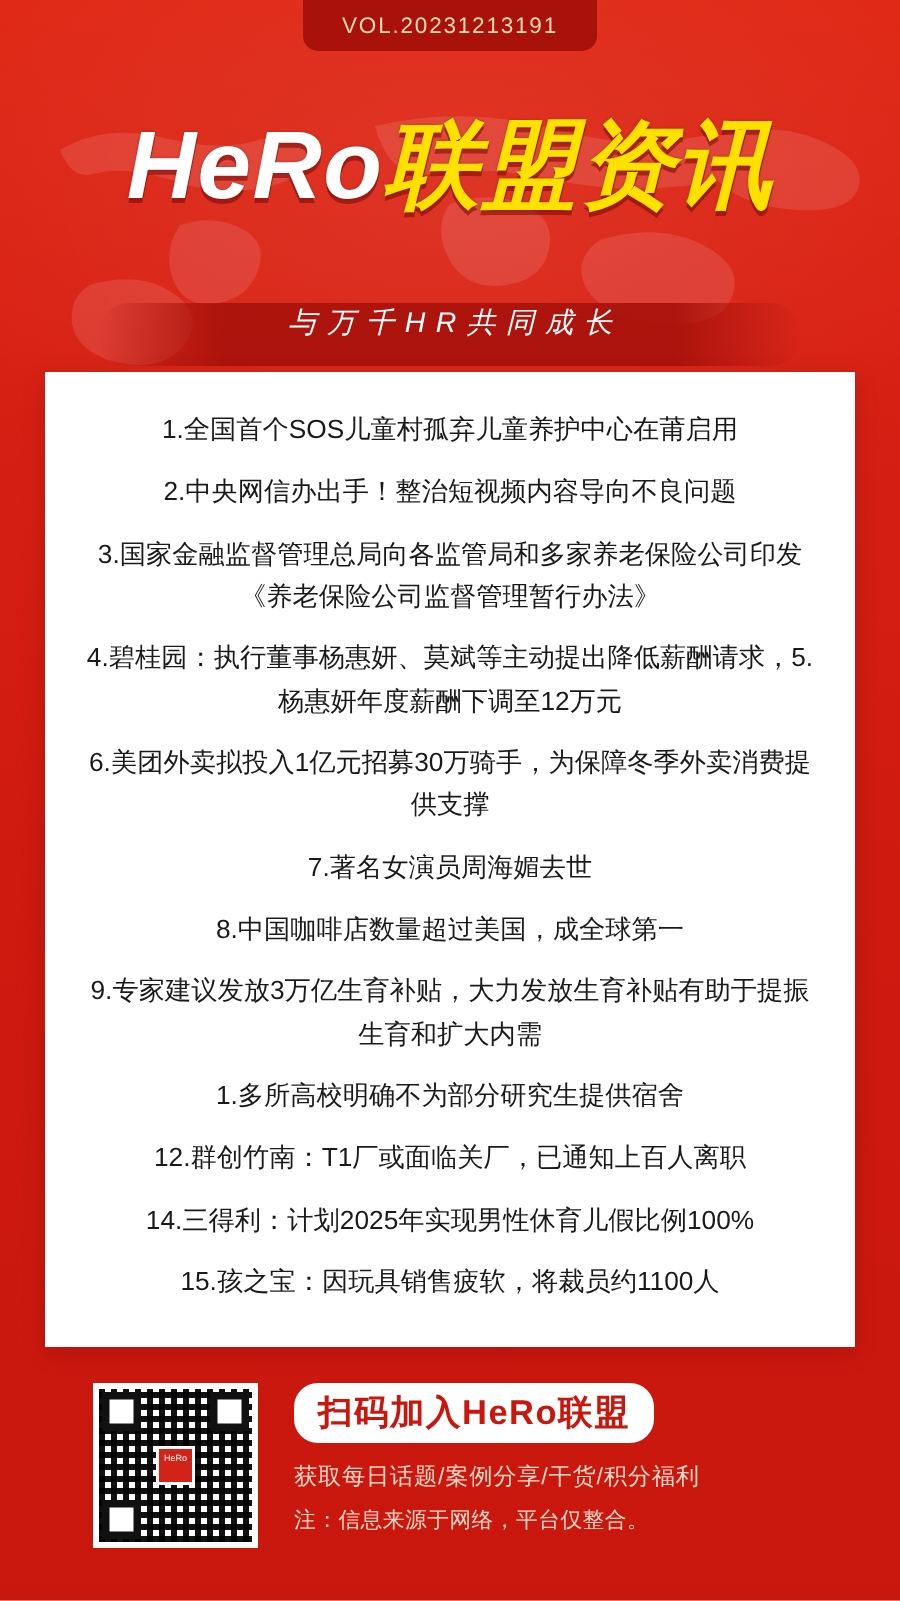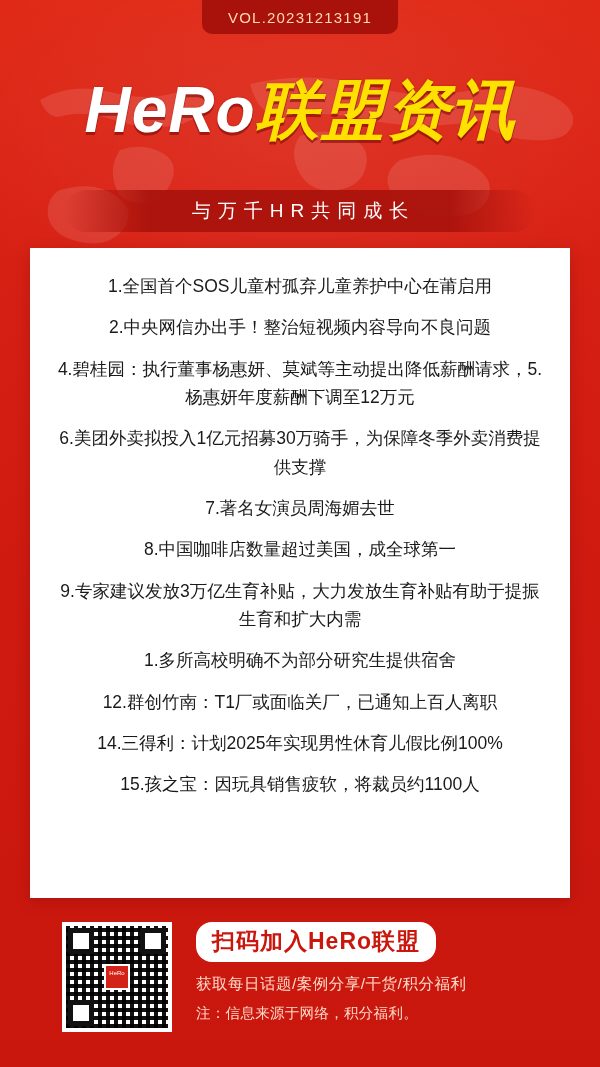--- a/index.html
+++ b/index.html
@@ -56,28 +56,29 @@
     letter-spacing: 1px;
     text-shadow: 0 3px 0 rgba(120,8,4,0.55), 0 0 2px rgba(0,0,0,0.25);
     font-family: "Liberation Sans", sans-serif;
     font-style: italic;
   }
   .main-title .white {
     color: #ffffff;
   }
   .subtitle-wrap {
     position: absolute;
-    top: 190px;
+    top: 202px;
     left: 50%;
     transform: translateX(-50%);
     width: 470px;
     height: 42px;
     display: flex;
-    align-items: center;
+    align-items: flex-start;
     justify-content: center;
+    font-style: italic;
   }
   .subtitle-bar {
     position: absolute;
     left: 0; top: 0;
     width: 470px; height: 42px;
     border-radius: 21px;
     background: linear-gradient(90deg, rgba(168,18,11,0) 0%, rgba(168,18,11,0.92) 18%, rgba(168,18,11,0.92) 82%, rgba(168,18,11,0) 100%);
   }
   .subtitle {
     position: relative;
@@ -219,20 +220,21 @@
 
   <div class="subtitle-wrap">
     <div class="subtitle-bar"></div>
     <div class="subtitle">与万千HR共同成长</div>
   </div>
 
   <div class="content-card">
     <ul class="news-list">
       <li class="news-item">1.全国首个SOS儿童村孤弃儿童养护中心在莆启用</li>
       <li class="news-item">2.中央网信办出手！整治短视频内容导向不良问题</li>
+      <li class="news-item">3.国家金融监督管理总局向各监管局和多家养老保险公司印发《养老保险公司监督管理暂行办法》</li>
       <li class="news-item">4.碧桂园：执行董事杨惠妍、莫斌等主动提出降低薪酬请求，5.杨惠妍年度薪酬下调至12万元</li>
       <li class="news-item">6.美团外卖拟投入1亿元招募30万骑手，为保障冬季外卖消费提供支撑</li>
       <li class="news-item">7.著名女演员周海媚去世</li>
       <li class="news-item">8.中国咖啡店数量超过美国，成全球第一</li>
       <li class="news-item">9.专家建议发放3万亿生育补贴，大力发放生育补贴有助于提振生育和扩大内需</li>
       <li class="news-item">1.多所高校明确不为部分研究生提供宿舍</li>
       <li class="news-item">12.群创竹南：T1厂或面临关厂，已通知上百人离职</li>
       <li class="news-item">14.三得利：计划2025年实现男性休育儿假比例100%</li>
       <li class="news-item">15.孩之宝：因玩具销售疲软，将裁员约1100人</li>
     </ul>
@@ -243,17 +245,17 @@
       <div class="qr-inner">
         <div class="qr-eye tl"></div>
         <div class="qr-eye tr"></div>
         <div class="qr-eye bl"></div>
         <div class="qr-logo">HeRo</div>
       </div>
     </div>
     <div class="footer-text">
       <div class="footer-title">扫码加入HeRo联盟</div>
       <div class="footer-line">获取每日话题/案例分享/干货/积分福利</div>
-      <div class="footer-note">注：信息来源于网络，积分福利。</div>
+      <div class="footer-note">注：信息来源于网络，平台仅整合。</div>
     </div>
   </div>
 
 </div>
 
 </body></html>

